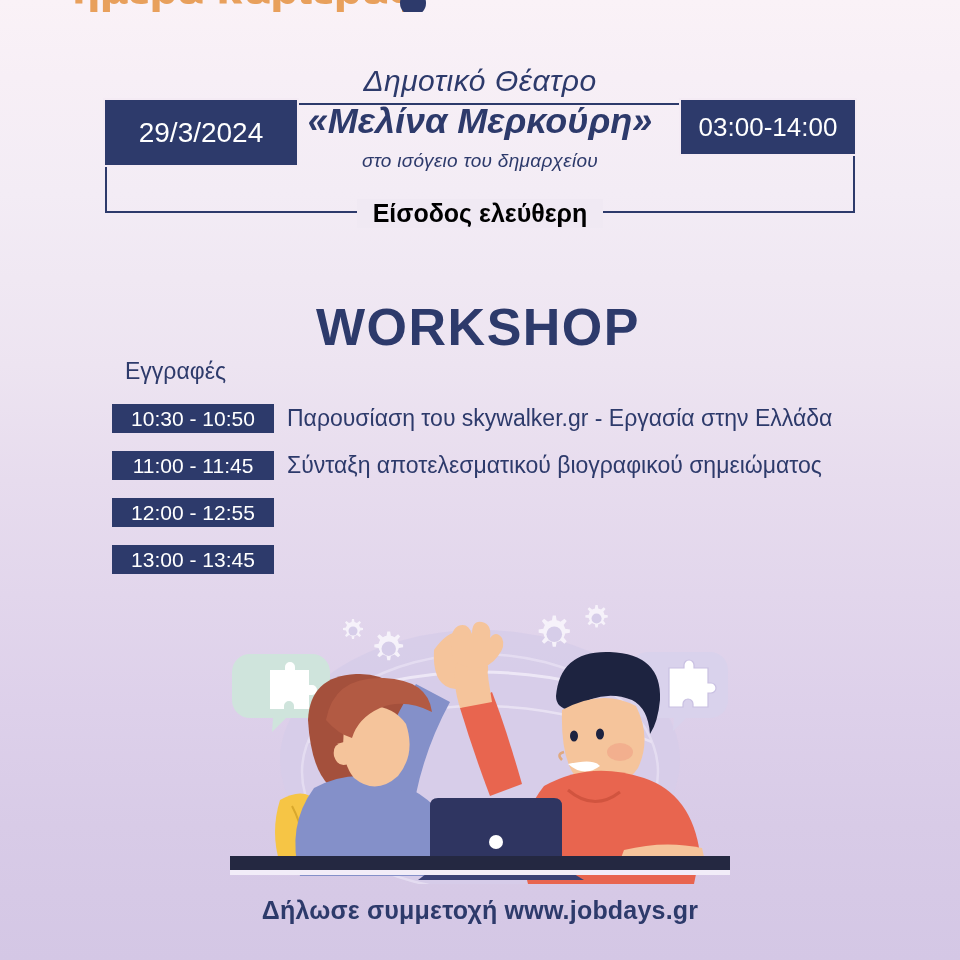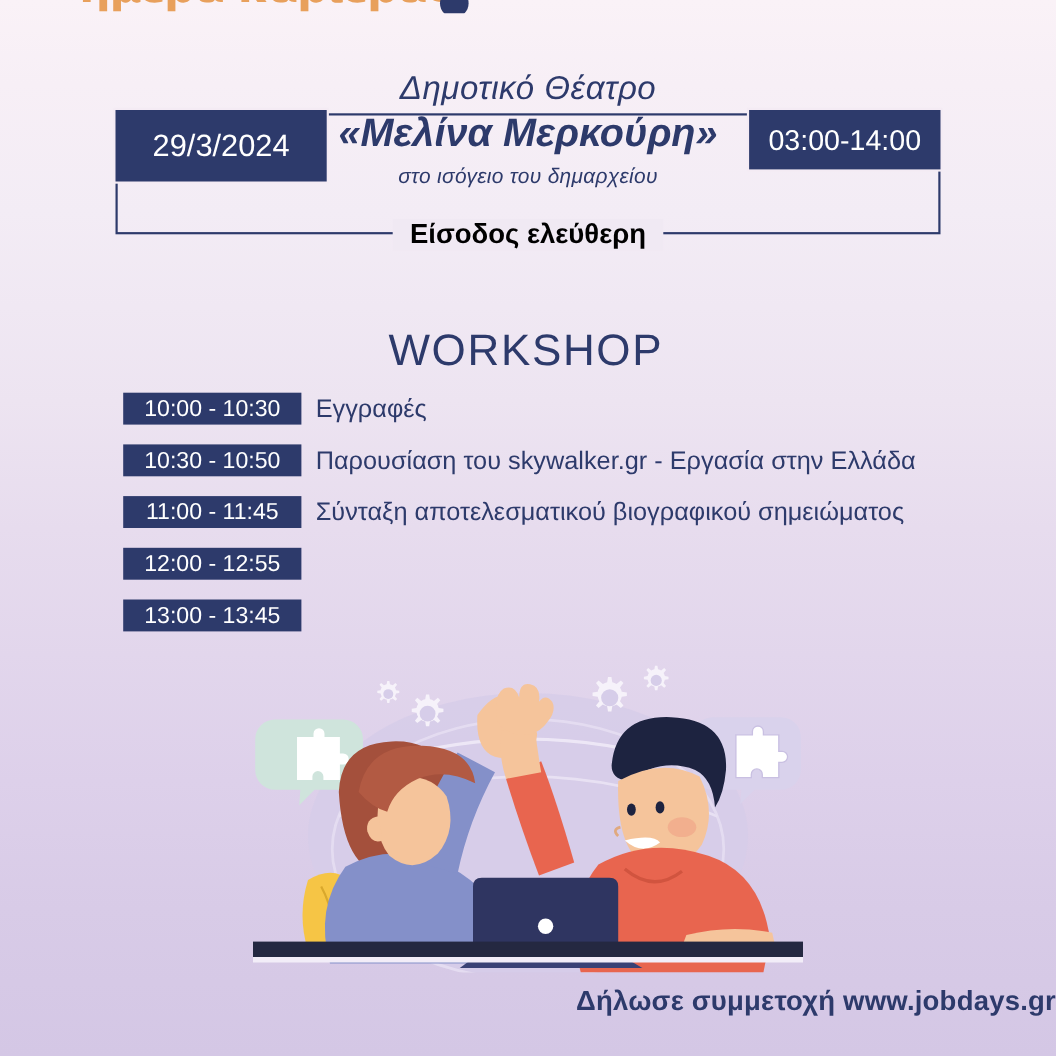--- a/index.html
+++ b/index.html
@@ -146,22 +146,22 @@
     color: #000000;
     white-space: nowrap;
   }
 
   
   .workshop-title {
     position: absolute;
     left: 0; right: 4px;
     top: 297px;
     text-align: center;
-    font-size: 40px;
-    font-weight: normal;
+    font-size: 52px;
+    font-weight: bold;
     letter-spacing: 1.5px;
     color: #2d3a6b;
   }
 
   .schedule {
     position: absolute;
     left: 112px;
     top: 357px;
     width: 800px;
   }
@@ -197,21 +197,21 @@
     width: 516px;
     height: 292px;
   }
   .illus svg { display: block; }
 
   
   .footer {
     position: absolute;
     left: 0; right: 0;
     top: 896px;
-    text-align: right;
+    text-align: center;
     color: #2d3a6b;
   }
   .footer-main {
     font-size: 25px;
     font-weight: bold;
     letter-spacing: 0.2px;
   }
   .footer-note {
     font-size: 21px;
     font-weight: 300;
@@ -241,21 +241,20 @@
 
   <div class="free-entry-wrap">
     <div class="free-entry">Είσοδος ελεύθερη</div>
   </div>
 
   <div class="workshop-title">WORKSHOP</div>
 
   <div class="schedule">
 
     <div class="sched-row">
-      <div class="sched-time">10:00 - 10:30</div>
       <div class="sched-label">Εγγραφές</div>
     </div>
 
     <div class="sched-row">
       <div class="sched-time">10:30 - 10:50</div>
       <div class="sched-label">Παρουσίαση του skywalker.gr - Εργασία στην Ελλάδα</div>
     </div>
 
     <div class="sched-row">
       <div class="sched-time">11:00 - 11:45</div>

